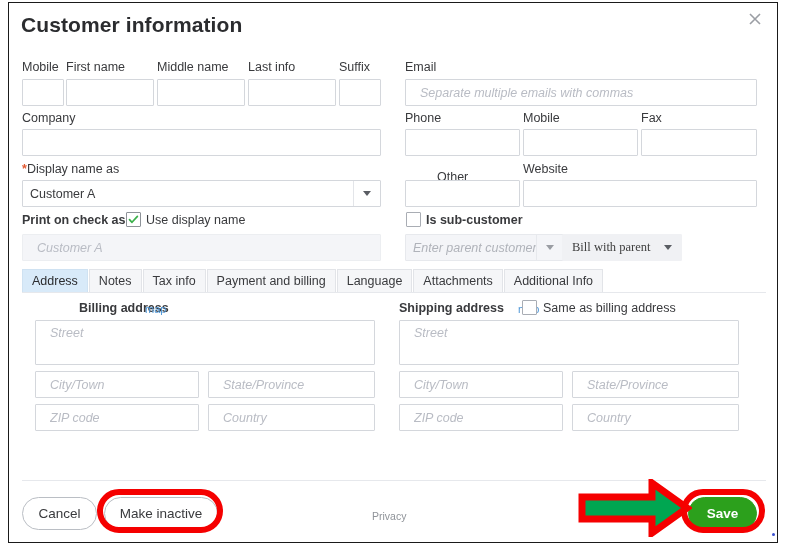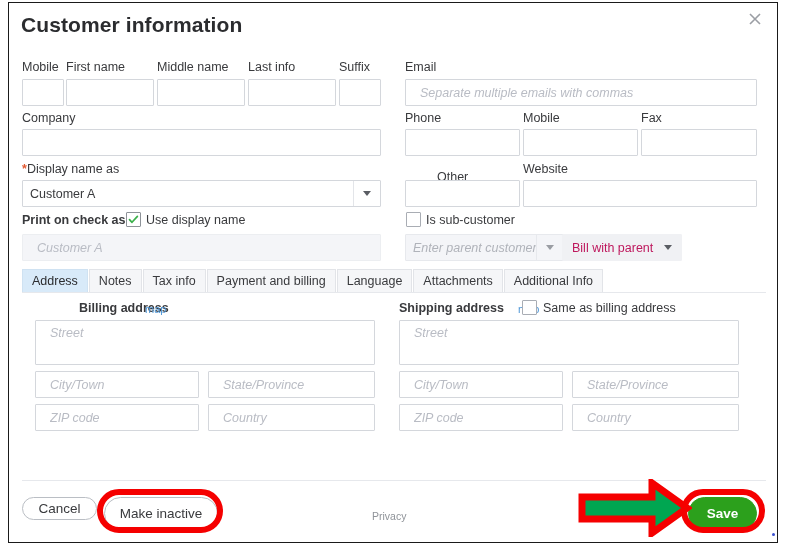--- a/index.html
+++ b/index.html
@@ -110,21 +110,21 @@
     width: 26px;
     border-left: 1px solid #e3e5e9;
     display: flex;
     align-items: center;
     justify-content: center;
   }
   .combo.gray { background: #f4f5f8; border-color: #e7e9ed; }
   .combo.gray .cval { color: #b0b3ba; font-style: italic; }
   .combo.gray .carrow { border-left-color: #e7e9ed; }
   .combo.solid-gray { background: #f0f1f4; border-color: #f0f1f4; }
-  .combo.solid-gray .cval { color: #be185d; font-style: normal; padding-left: 9px;}
+  .combo.solid-gray .cval { color: #404040; font-style: normal; padding-left: 9px; font-family: Liberation Serif, serif;}
   .combo.solid-gray .carrow { border-left: none; }
   .tri-down {
     width: 0; height: 0;
     border-left: 4px solid transparent;
     border-right: 4px solid transparent;
     border-top: 5px solid #5a5d63;
   }
   .tri-down.light { border-top-color: #9a9da3; }
 
   
@@ -302,21 +302,21 @@
   <input class="fld" style="left: 396px; top: 126px; width: 115px; height: 27px;" value="">
   <input class="fld" style="left: 514px; top: 126px; width: 115px; height: 27px;" value="">
   <input class="fld" style="left: 632px; top: 126px; width: 116px; height: 27px;" value="">
 
   <div class="lbl" style="left:396px; top:167px;margin-left:32px;">Other</div>
   <div class="lbl" style="left:514px; top:159px;">Website</div>
   <input class="fld" style="left: 396px; top: 177px; width: 115px; height: 27px;" value="">
   <input class="fld" style="left: 514px; top: 177px; width: 234px; height: 27px;" value="">
 
   <div class="cbox" style="left:397px; top:209px;"></div>
-  <div class="lbl" style="left:417px; top:210px;">Is sub-customer</div>
+  <div class="lbl" style="left:417px; top:210px;font-weight:bold;">Is sub-customer</div>
 
   <div class="combo gray" style="left:396px; top:231px; width:159px; height:27px;">
     <div class="cval">Enter parent customer</div>
     <div class="carrow">
         <i class="tri-down light"></i>
       </div>
   </div>
   <div class="combo solid-gray" style="left:553px; top:231px; width:120px; height:27px;">
     <div class="cval">Bill with parent</div>
     <div class="carrow">
@@ -350,21 +350,21 @@
   <div class="lbl" style="left:534px; top:298px;">Same as billing address</div>
 
   <textarea class="fld area" style="left: 390px; top: 317px; width: 340px; height: 45px;" placeholder="Street"></textarea>
   <input class="fld" style="left: 390px; top: 368px; width: 164px; height: 27px;" placeholder="City/Town">
   <input class="fld" style="left: 563px; top: 368px; width: 167px; height: 27px;" placeholder="State/Province">
   <input class="fld" style="left: 390px; top: 401px; width: 164px; height: 27px;" placeholder="ZIP code">
   <input class="fld" style="left: 563px; top: 401px; width: 167px; height: 27px;" placeholder="Country">
 
   <div id="footer-rule"></div>
 
-  <button class="pill" style="left:13px; top:494px; width:75px; height:23px;">Cancel</button>
+  <button class="pill" style="left:13px; top:494px; width:75px; height:33px;">Cancel</button>
   <button class="pill" style="left:95px; top:494px; width:114px; height:33px;">Make inactive</button>
 
   <a id="privacy-link" style="left:363px; top:507px;">Privacy</a>
 
   <button id="save-btn" style="left:679px; top:494px; width:69px; height:33px;">Save</button>
 </div>
 
 <div class="ann-box" style="left:97px; top:489px; width:126px; height:44px;"></div>
 <div class="ann-box" style="left:681px; top:489px; width:84px; height:44px;"></div>
 

